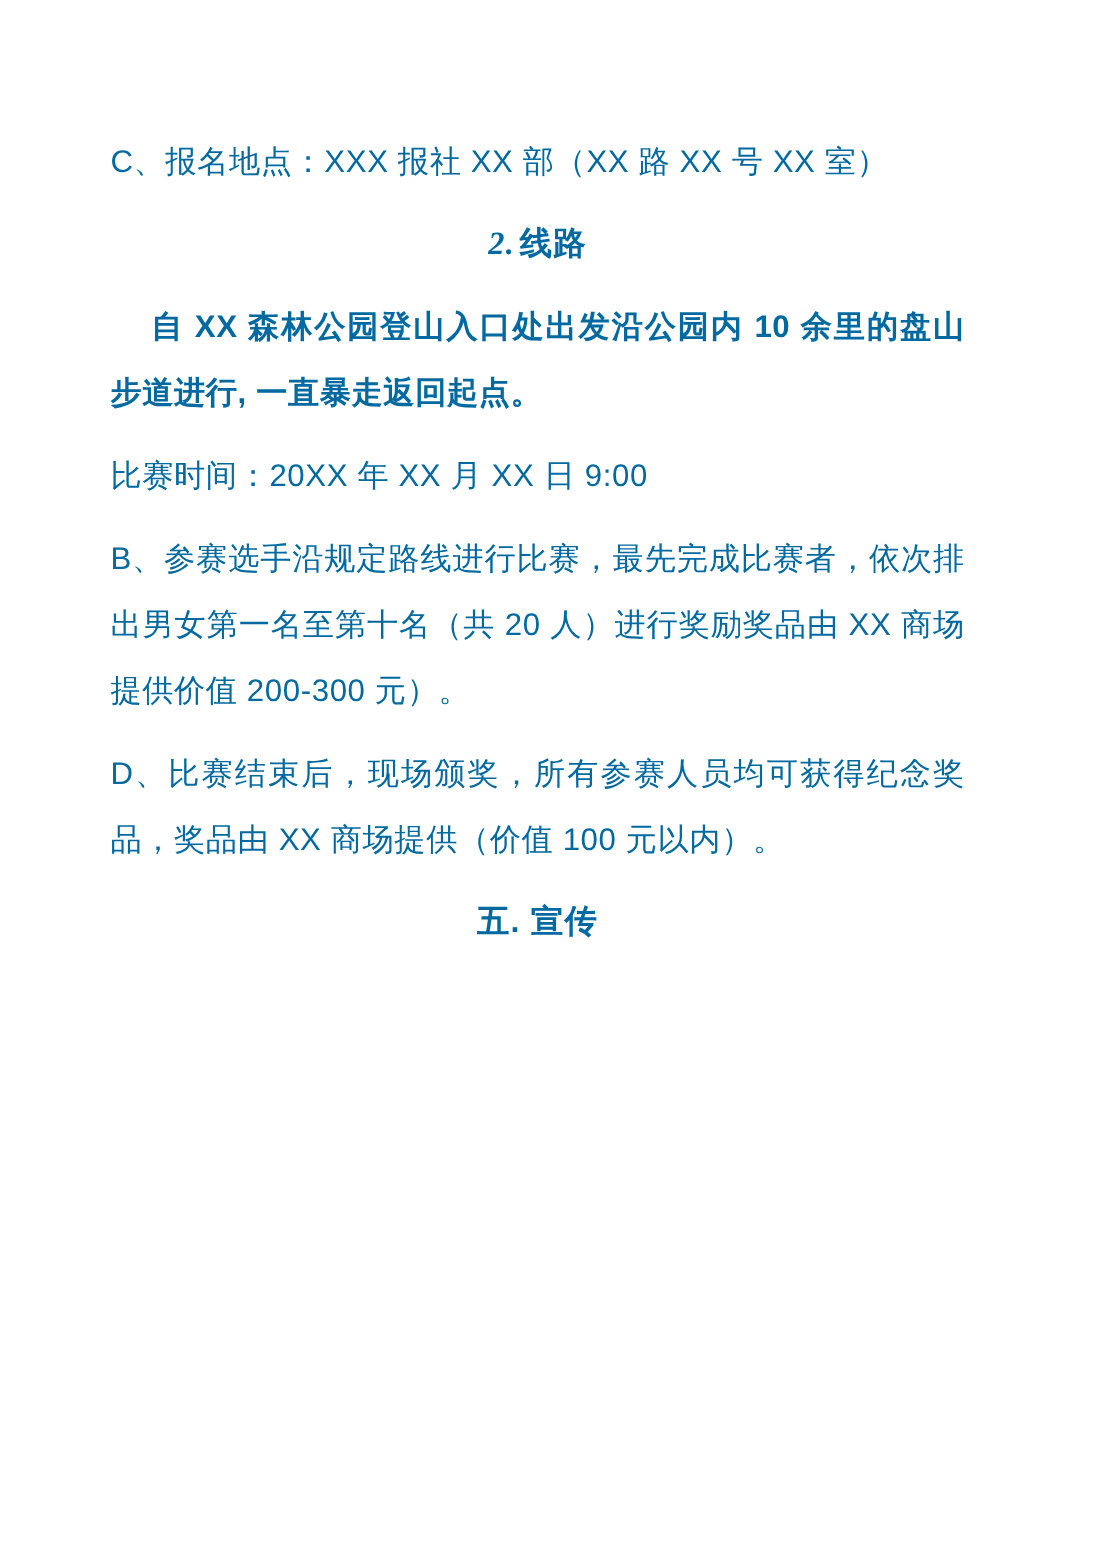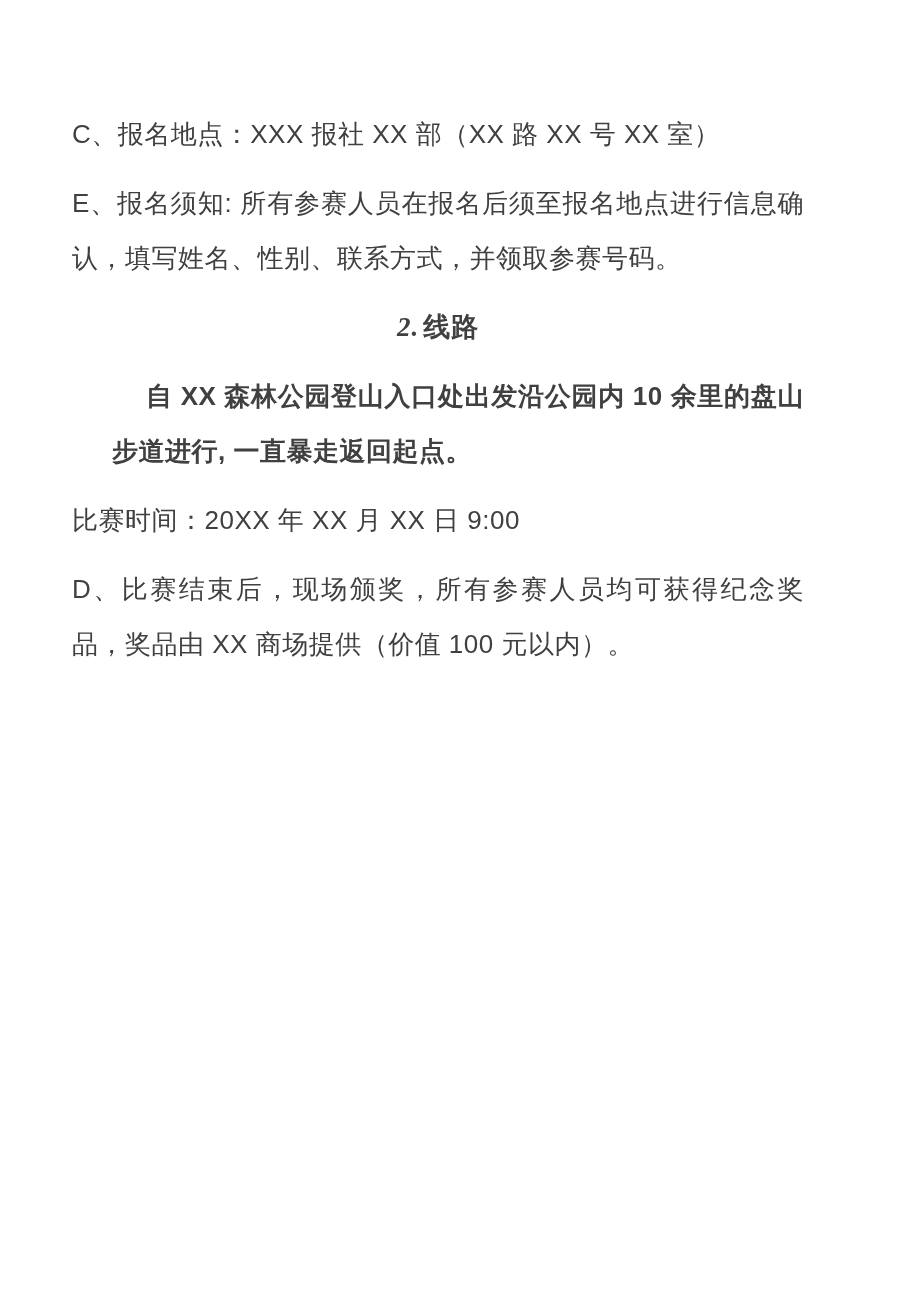--- a/index.html
+++ b/index.html
@@ -10,42 +10,41 @@
   .page {
     position: relative;
     box-sizing: border-box;
     width: 920px;
     height: 1301px;
     background: #ffffff;
     overflow: hidden;
   }
   .doc-body {
     box-sizing: border-box;
-    padding: 107px 116px 0 72px;
+    padding: 107px 116px 0 92px;
     font-family: "Liberation Sans", "DejaVu Sans", sans-serif;
-    color: #404040;
+    color: #0369a1;
     font-size: 26px;
   }
   .para {
     margin: 0 0 14px 0;
     line-height: 55px;
     text-align: justify;
     letter-spacing: 0.5px;
     word-break: break-all;
   }
   .para.heading {
     font-weight: 700;
     text-align: center;
     font-size: 27px;
     letter-spacing: 1px;
   }
   .para.bold-indent {
     font-weight: 700;
     text-indent: 34px;
-    margin-left: 40px;
   }
   .num-prefix-italic-serif {
     font-family: "Liberation Serif", "DejaVu Serif", serif;
     font-style: italic;
     font-weight: 700;
     margin-right: 4px;
   }
   .num-prefix-serif {
     font-family: "Liberation Serif", "DejaVu Serif", serif;
     font-weight: 700;
@@ -57,31 +56,32 @@
 </style>
 </head>
 <body>
 
 <div class="page">
   <div class="doc-body">
 
     <p class="para">C、报名地点：XXX 报社 XX 部（XX 路 XX 号 XX 室）</p>
 
 
-    <p class="para">E、报名须知: 所有参赛人员在报名后须至报名地点进行信息确认，填写姓名、性别、联系方式，并领取参赛号码。</p>
 
     <p class="para heading">
       <span class="num-prefix-italic-serif">2.</span><span>线路</span>
     </p>
 
     <p class="para bold-indent">自 XX 森林公园登山入口处出发沿公园内 10 余里的盘山步道进行, 一直暴走返回起点。</p>
 
 
 
     <p class="para">比赛时间：20XX 年 XX 月 XX 日 9:00</p>
 
+    <p class="para">B、参赛选手沿规定路线进行比赛，最先完成比赛者，依次排出男女第一名至第十名（共 20 人）进行奖励奖品由 XX 商场提供价值 200-300 元）。</p>
 
 
     <p class="para">D、比赛结束后，现场颁奖，所有参赛人员均可获得纪念奖品，奖品由 XX 商场提供（价值 100 元以内）。</p>
 
+    <p class="para heading">五. 宣传</p>
 
   </div>
 </div>
 
 </body></html>

